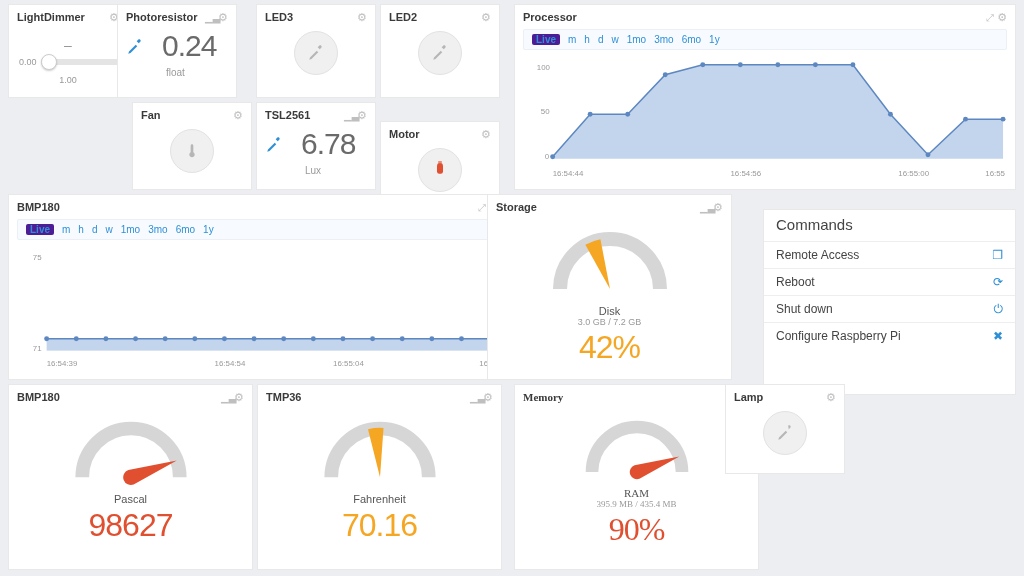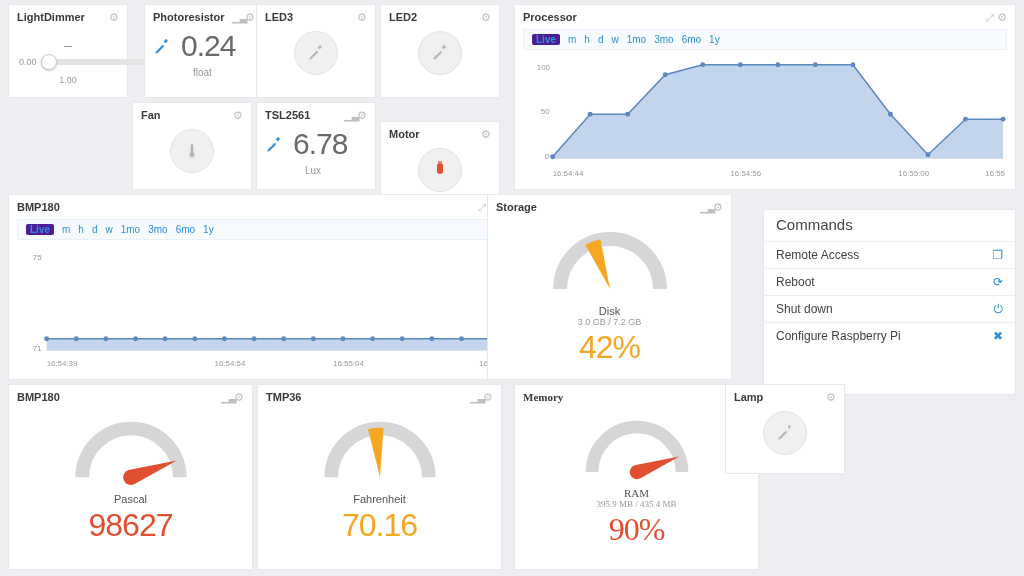--- a/index.html
+++ b/index.html
@@ -5,21 +5,21 @@
   * { box-sizing: border-box; margin: 0; padding: 0; }
   body { font-family: -apple-system, "Segoe UI", Arial, sans-serif; background: #eceef1; width: 1024px; height: 576px; overflow: hidden; color: #4a4a4a; }
   .grid { position: relative; width: 1024px; height: 576px; }
   .panel { position: absolute; background: #fff; border: 1px solid #e8e8e8; }
   .hdr { display: flex; align-items: center; justify-content: space-between; padding: 4px 8px 0 8px; height: 20px; }
   .title { font-size: 11px; font-weight: 600; color: #3a3a3a; }
   .hdr-icons { display: flex; gap: 3px; color: #bfbfbf; }
   .hdr-icons svg, .hdr-icons span { width: 10px; height: 10px; }
   .gear { font-size: 11px; line-height: 1; cursor: pointer; }
   .body { padding: 4px 8px 8px 8px; }
-  .metric-row { display: flex; align-items: baseline; gap: 10px; }
+  .metric-row { display: flex; align-items: baseline; gap: 18px; }
   .metric-val { font-size: 30px; font-weight: 300; color: #6a6a6a; letter-spacing: -1px; }
   .subtxt { font-size: 10px; color: #9a9a9a; margin-top: 4px; margin-left: 40px; }
   
   .slider-wrap { padding: 12px 10px 0 10px; }
   .slider-line { display: flex; align-items: center; gap: 4px; }
   .slider-range { flex: 1; appearance: none; height: 6px; border-radius: 4px; background: #e4e4e4; }
   .slider-range::-webkit-slider-thumb { appearance:none; width:16px; height:16px; border-radius:50%; background:#fff; border:1px solid #ccc; box-shadow:0 1px 2px rgba(0,0,0,.2);}
   .slider-lab { font-size: 9px; color: #999; }
   .dash { text-align: center; color: #999; font-size: 14px; margin-bottom: 4px; }
   
@@ -61,21 +61,21 @@
     <div class="slider-wrap">
       <div class="dash">–</div>
       <div class="slider-line">
         <span class="slider-lab">0.00</span>
         <input type="range" class="slider-range" min="0" max="100" value="0" style="">
       </div>
       <div style="text-align:center;margin-top:2px;"><span class="slider-lab">1.00</span></div>
     </div>
   </div>
 
-  <div class="panel" style="left:144px; top:4px; width:120px; height:94px;">
+  <div class="panel" style="left:117px; top:4px; width:120px; height:94px;">
     <div class="hdr">
         <span class="title">Photoresistor</span>
       <div class="hdr-icons">
           <span style="font-size:10px;">▁▃</span>
           <span class="gear">⚙</span>
         </div>
     </div>
     <div class="body">
       <div class="metric-row">
         <svg width="18" height="18" viewBox="0 0 24 24">

